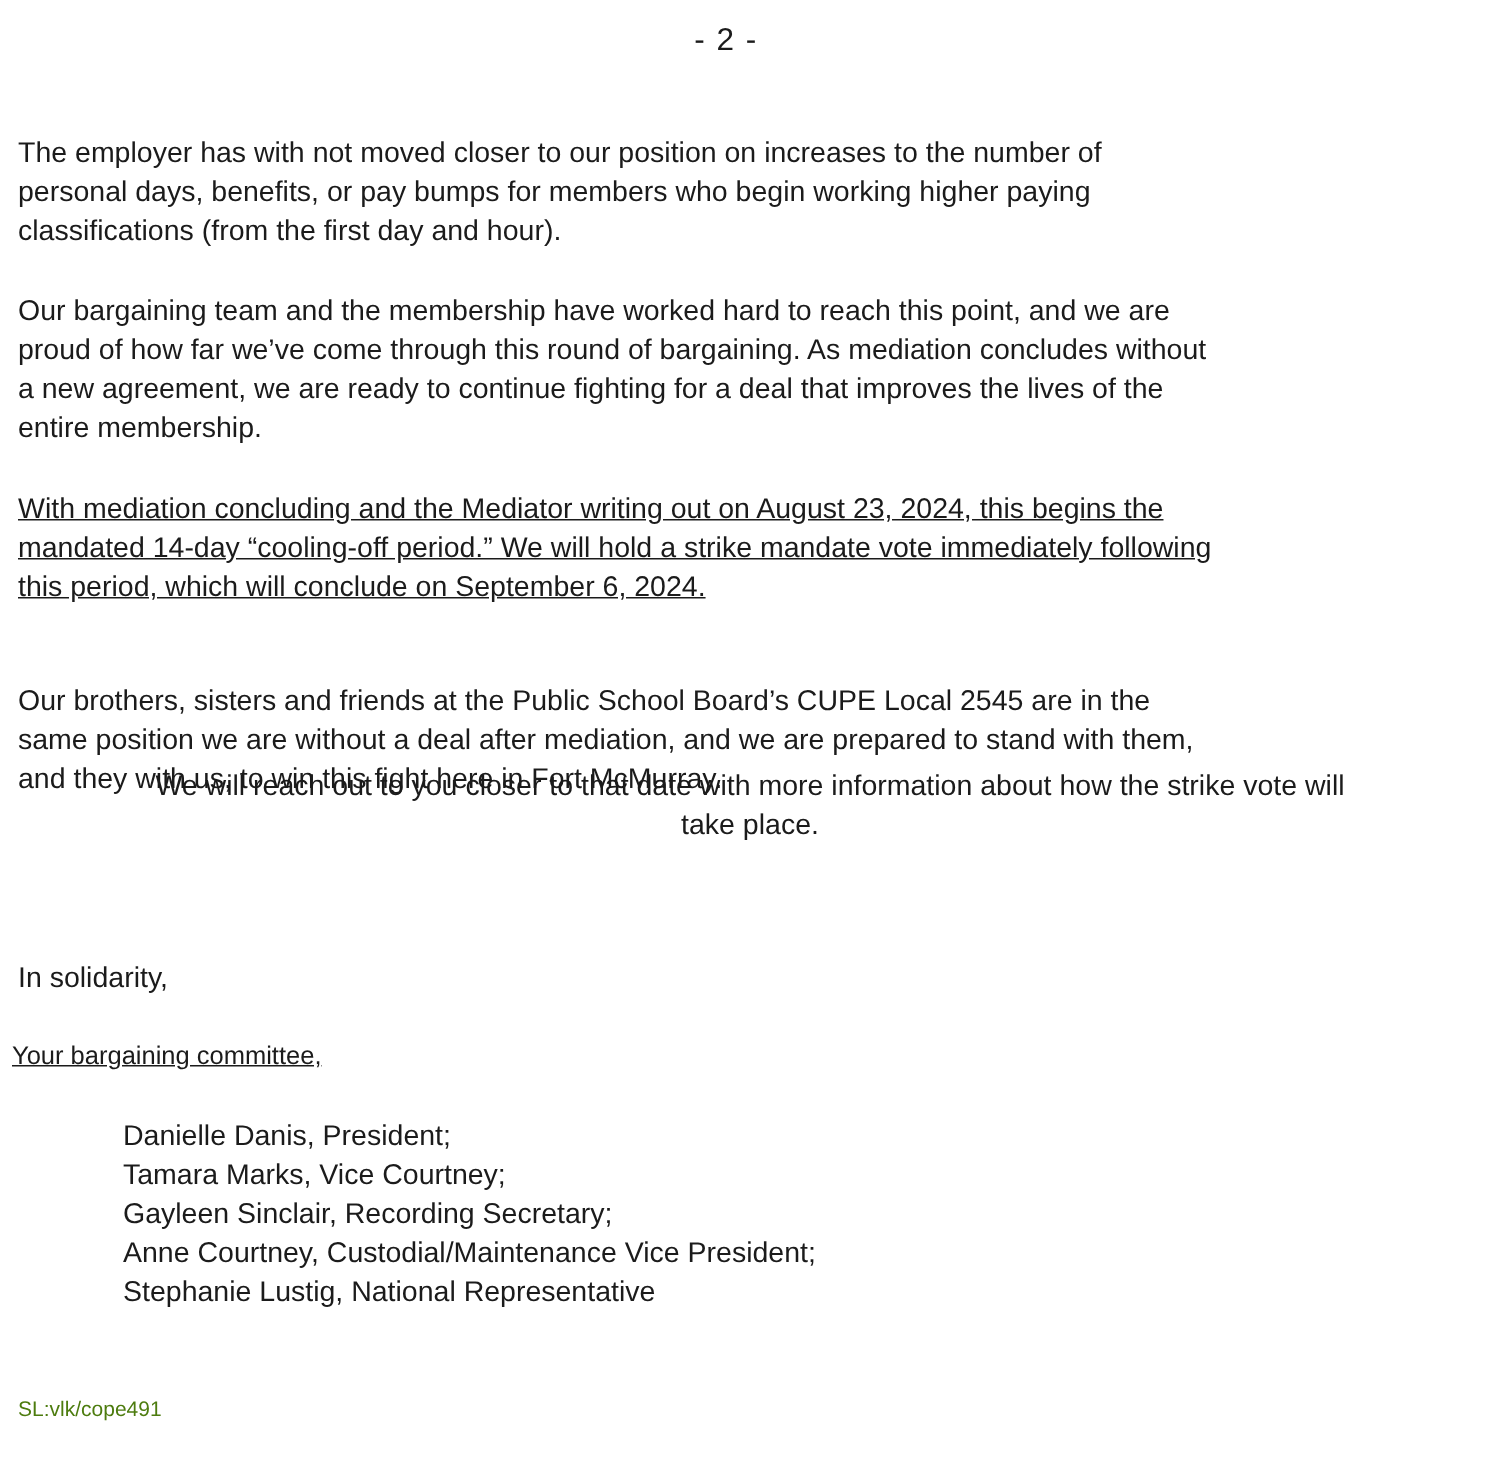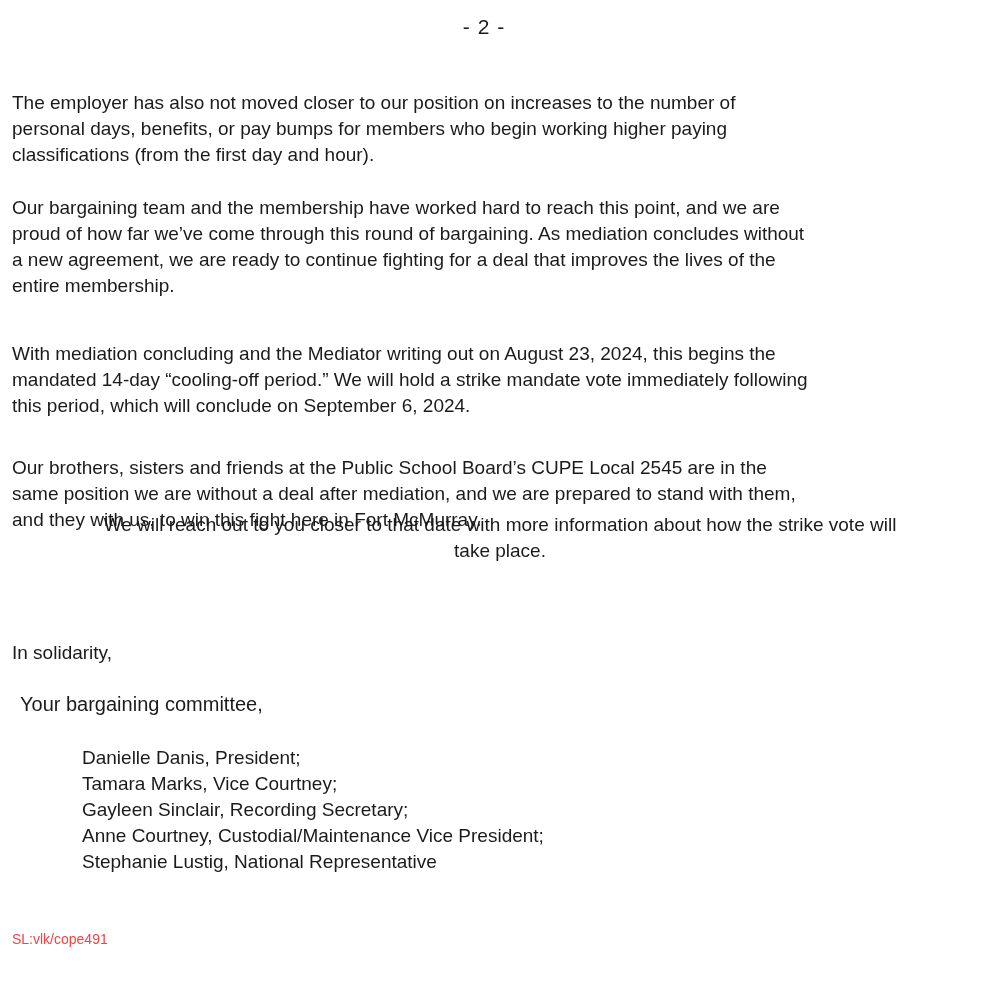--- a/index.html
+++ b/index.html
@@ -33,64 +33,65 @@
     position: absolute;
     left: 12px;
     width: 976px;
     margin: 0;
     font-size: 19px;
     line-height: 26px;
     white-space: pre-line;
   }
   .p0 { top: 90px; }
   .p1 { top: 195px; }
-  .p2 { top: 341px; }
+  .p2 { top: 327px; text-decoration: underline; }
   .p3 { top: 429px; margin-top: 26px; }
   .p4 { top: 512px; text-align: center; }
   .salutation {
     position: absolute;
     left: 12px;
     top: 640px;
     font-size: 19px;
     line-height: 26px;
   }
   .committee-intro {
     position: absolute;
-    left: 20px;
+    left: 8px;
     top: 691px;
-    font-size: 20px;
+    font-size: 17px;
     line-height: 26px;
+    text-decoration: underline;
   }
   .committee-list {
     position: absolute;
     left: 82px;
     top: 745px;
     font-size: 19px;
     line-height: 26px;
   }
   .committee-member {
     height: 26px;
   }
   .doc-footer {
     position: absolute;
     left: 12px;
     top: 930px;
     font-size: 14px;
     line-height: 18px;
-    color: #ef4444;
+    color: #4d7c0f;
   }
 </style>
 </head>
 <body>
 
 <div class="page">
 
   <div class="page-number">- 2 -</div>
 
-  <p class="para p0">The employer has also not moved closer to our position on increases to the number of
+  <p class="para p0">The employer has with not moved closer to our position on increases to the number of
 personal days, benefits, or pay bumps for members who begin working higher paying
 classifications (from the first day and hour).</p>
 
   <p class="para p1">Our bargaining team and the membership have worked hard to reach this point, and we are
 proud of how far we’ve come through this round of bargaining. As mediation concludes without
 a new agreement, we are ready to continue fighting for a deal that improves the lives of the
 entire membership.</p>
 
   <p class="para p2">With mediation concluding and the Mediator writing out on August 23, 2024, this begins the
 mandated 14-day “cooling-off period.” We will hold a strike mandate vote immediately following

